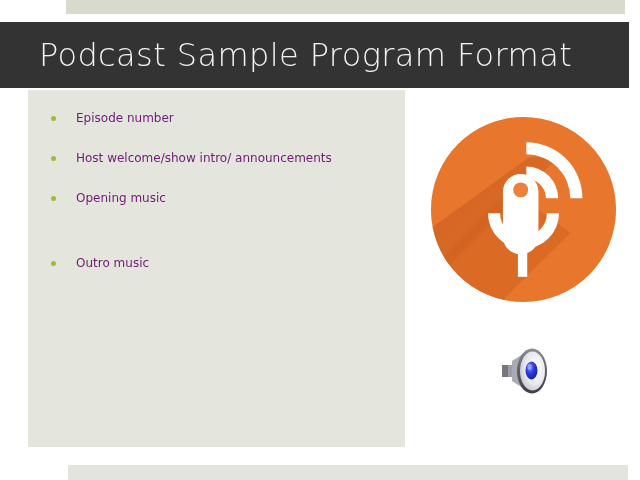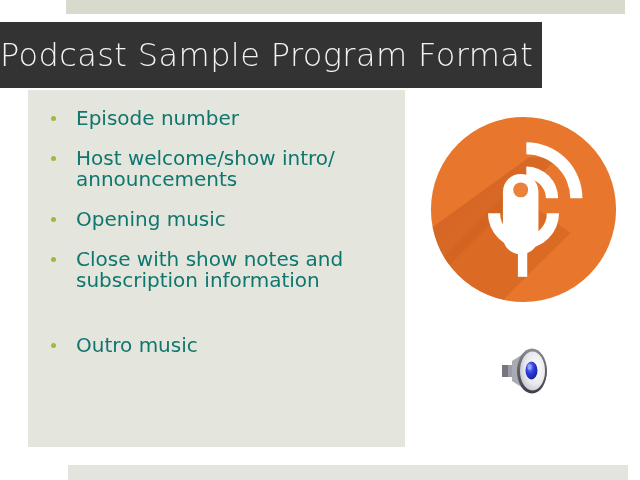--- a/index.html
+++ b/index.html
@@ -37,21 +37,21 @@
     width: 560px;
     height: 15px;
     background: #e4e4de;
   }
 
   
   .title-bar {
     position: absolute;
     left: 0px;
     top: 22px;
-    width: 542px;
+    width: 629px;
     height: 66px;
     background: #333333;
   }
   .title-text {
     position: absolute;
     left: 0;
     right: 18px;
     top: 50%;
     transform: translateY(-50%);
     text-align: center;
@@ -79,22 +79,22 @@
     top: 18px;
     right: 10px;
     margin: 0;
     padding: 0;
     list-style: none;
   }
   .bullet-item {
     position: relative;
     padding-left: 25px;
     margin-bottom: 19px;
-    color: #0f766e;
-    font-size: 20px;
+    color: #701a75;
+    font-size: 12px;
     line-height: 21px;
     font-family: "DejaVu Sans", sans-serif;
     font-weight: 400;
   }
   .bullet-item:last-child { margin-bottom: 0; margin-top: 44px; }
   .bullet-dot {
     position: absolute;
     left: 0px;
     top: 8px;
     width: 5px;
@@ -140,24 +140,20 @@
         <span class="bullet-dot"></span>
         <span>Episode number</span>
       </li>
       <li class="bullet-item">
         <span class="bullet-dot"></span>
         <span>Host welcome/show intro/ announcements</span>
       </li>
       <li class="bullet-item">
         <span class="bullet-dot"></span>
         <span>Opening music</span>
-      </li>
-      <li class="bullet-item">
-        <span class="bullet-dot"></span>
-        <span>Close with show notes and subscription information</span>
       </li>
       <li class="bullet-item">
         <span class="bullet-dot"></span>
         <span>Outro music</span>
       </li>
     </ul>
   </div>
 
   <div class="podcast-icon">
     <svg viewBox="0 0 200 200" xmlns="http://www.w3.org/2000/svg">

